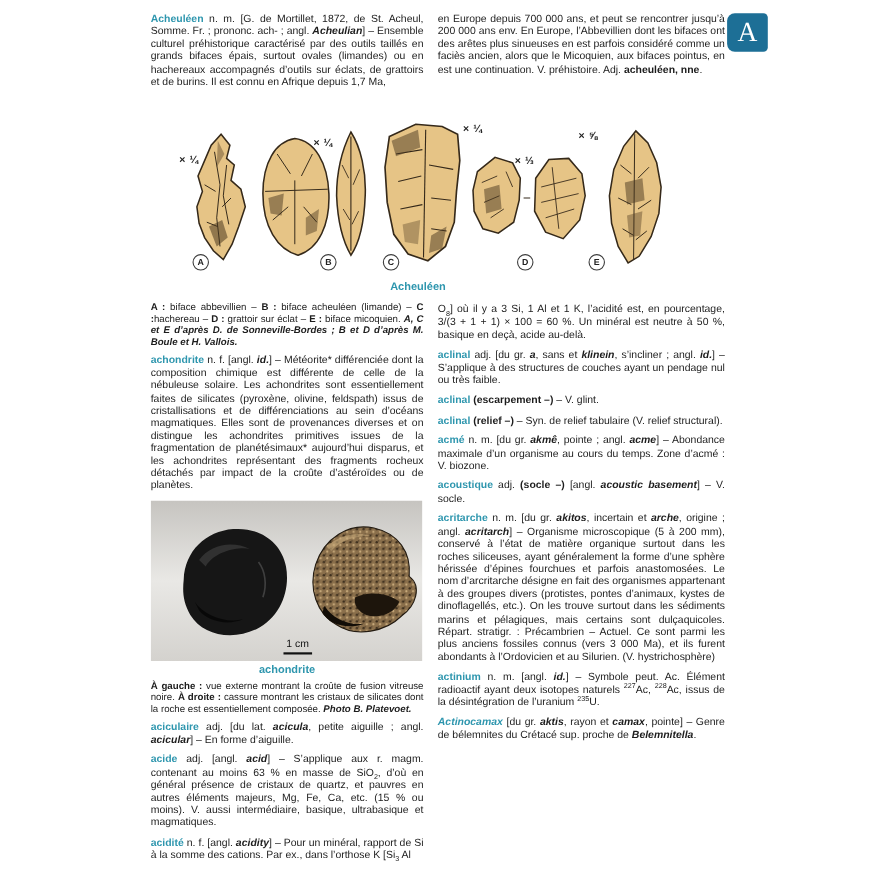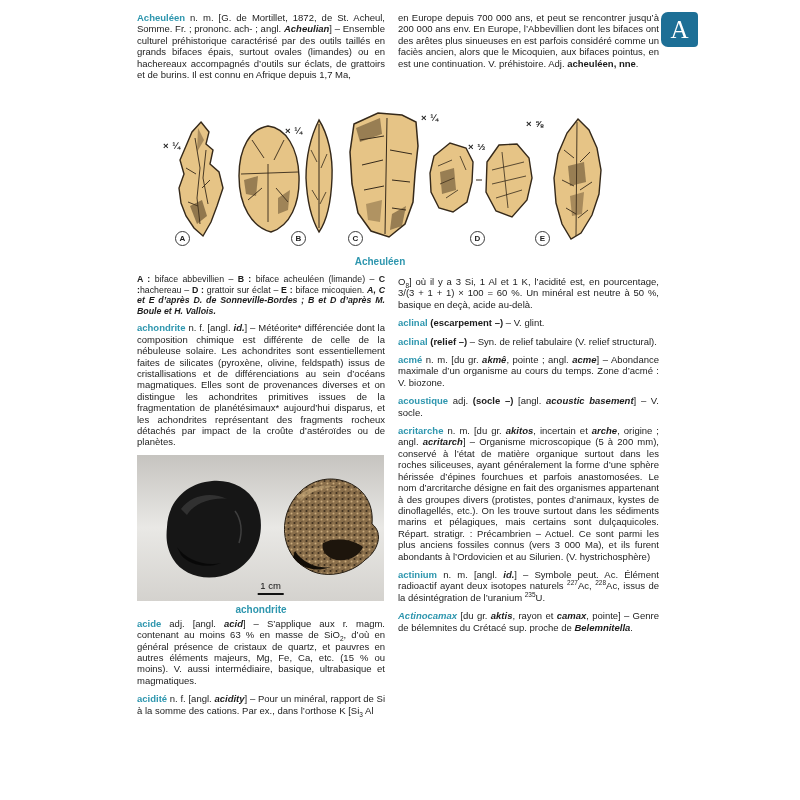--- a/index.html
+++ b/index.html
@@ -160,29 +160,32 @@
           <path d="M186,88 C198,82 216,84 226,92 C222,102 208,108 196,104 C188,101 184,94 186,88 Z" fill="#1d150c"></path>
           <path d="M158,96 C166,108 180,114 194,112 C178,118 162,112 156,102 Z" fill="#120d07"></path>
           <path d="M160,42 C170,32 188,28 200,32 C188,32 172,36 164,46 Z" fill="#c9ab7c" opacity="0.6"></path>
         </g>
       </svg>
       <span class="photo-scale">1 cm</span>
     </div>
 
     <div class="fig-caption photo-caption">achondrite</div>
 
+    <p class="legend"><span class="b">À gauche :</span><span> vue externe montrant la croûte de fusion vitreuse noire. </span><span class="b">À droite :</span><span> cassure montrant les cristaux de silicates dont la roche est essentiellement composée. </span><span class="i">Photo B. Platevoet.</span></p>
 
     <div>
+        <p class="entry"><span class="ht">aciculaire</span><span>&nbsp;adj. [du lat. </span><span class="i">acicula</span><span>, petite aiguille ; angl. </span><span class="i">acicular</span><span>] – En forme d’aiguille.</span></p>
         <p class="entry"><span class="ht">acide</span><span>&nbsp;adj. [angl. </span><span class="i">acid</span><span>] – S’applique aux r. magm. contenant au moins 63 % en masse de SiO</span><sub>2</sub><span>, d’où en général présence de cristaux de quartz, et pauvres en autres éléments majeurs, Mg, Fe, Ca, etc. (15 % ou moins). V. aussi intermédiaire, basique, ultrabasique et magmatiques.</span></p>
         <p class="entry"><span class="ht">acidité</span><span>&nbsp;n. f. [angl. </span><span class="i">acidity</span><span>] – Pour un minéral, rapport de Si à la somme des cations. Par ex., dans l’orthose K [Si</span><sub>3</sub><span> Al</span></p>
       </div>
   </div>
 
   <div class="col" style="left:398px;top:276px;width:261px;">
       <p class="entry"><span>O</span><sub>8</sub><span>] où il y a 3 Si, 1 Al et 1 K, l’acidité est, en pourcentage, 3/(3 + 1 + 1) × 100 = 60 %. Un minéral est neutre à 50 %, basique en deçà, acide au-delà.</span></p>
+      <p class="entry"><span class="ht">aclinal</span><span>&nbsp;adj. [du gr. </span><span class="i">a</span><span>, sans et </span><span class="i">klinein</span><span>, s’incliner ; angl. </span><span class="i">id.</span><span>] – S’applique à des structures de couches ayant un pendage nul ou très faible.</span></p>
       <p class="entry"><span class="ht">aclinal</span><span class="b">&nbsp;(escarpement –)</span><span> – V. glint.</span></p>
       <p class="entry"><span class="ht">aclinal</span><span class="b">&nbsp;(relief –)</span><span> – Syn. de relief tabulaire (V. relief structural).</span></p>
       <p class="entry"><span class="ht">acmé</span><span>&nbsp;n. m. [du gr. </span><span class="i">akmê</span><span>, pointe ; angl. </span><span class="i">acme</span><span>] – Abondance maximale d’un organisme au cours du temps. Zone d’acmé : V. biozone.</span></p>
       <p class="entry"><span class="ht">acoustique</span><span>&nbsp;adj. </span><span class="b">(socle –)</span><span> [angl. </span><span class="i">acoustic basement</span><span>] – V. socle.</span></p>
       <p class="entry"><span class="ht">acritarche</span><span>&nbsp;n. m. [du gr. </span><span class="i">akitos</span><span>, incertain et </span><span class="i">arche</span><span>, origine ; angl. </span><span class="i">acritarch</span><span>] – Organisme microscopique (5 à 200 mm), conservé à l’état de matière organique surtout dans les roches siliceuses, ayant généralement la forme d’une sphère hérissée d’épines fourchues et parfois anastomosées. Le nom d’arcritarche désigne en fait des organismes appartenant à des groupes divers (protistes, pontes d’animaux, kystes de dinoflagellés, etc.). On les trouve surtout dans les sédiments marins et pélagiques, mais certains sont dulçaquicoles. Répart. stratigr. : Précambrien – Actuel. Ce sont parmi les plus anciens fossiles connus (vers 3 000 Ma), et ils furent abondants à l’Ordovicien et au Silurien. (V. hystrichosphère)</span></p>
       <p class="entry"><span class="ht">actinium</span><span>&nbsp;n. m. [angl. </span><span class="i">id.</span><span>] – Symbole peut. Ac. Élément radioactif ayant deux isotopes naturels </span><sup>227</sup><span>Ac, </span><sup>228</sup><span>Ac, issus de la désintégration de l’uranium </span><sup>235</sup><span>U.</span></p>
       <p class="entry"><span class="hti">Actinocamax</span><span>&nbsp;[du gr. </span><span class="i">aktis</span><span>, rayon et </span><span class="i">camax</span><span>, pointe] – Genre de bélemnites du Crétacé sup. proche de </span><span class="i">Belemnitella</span><span>.</span></p>
     </div>
 
 </div>

